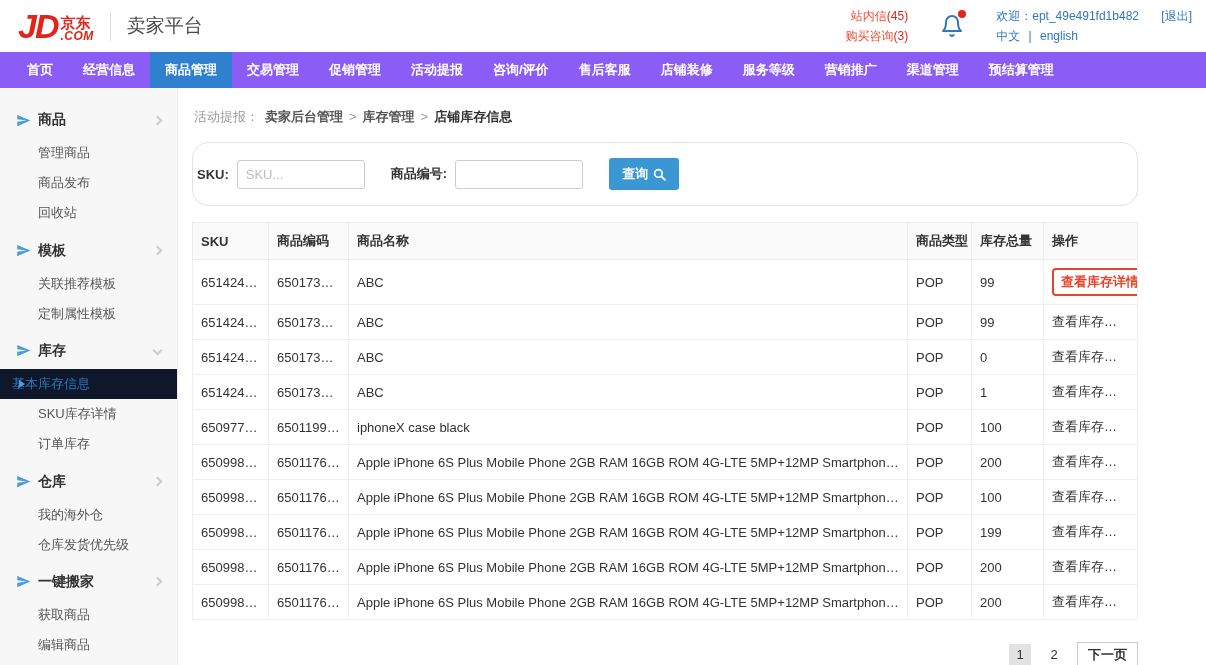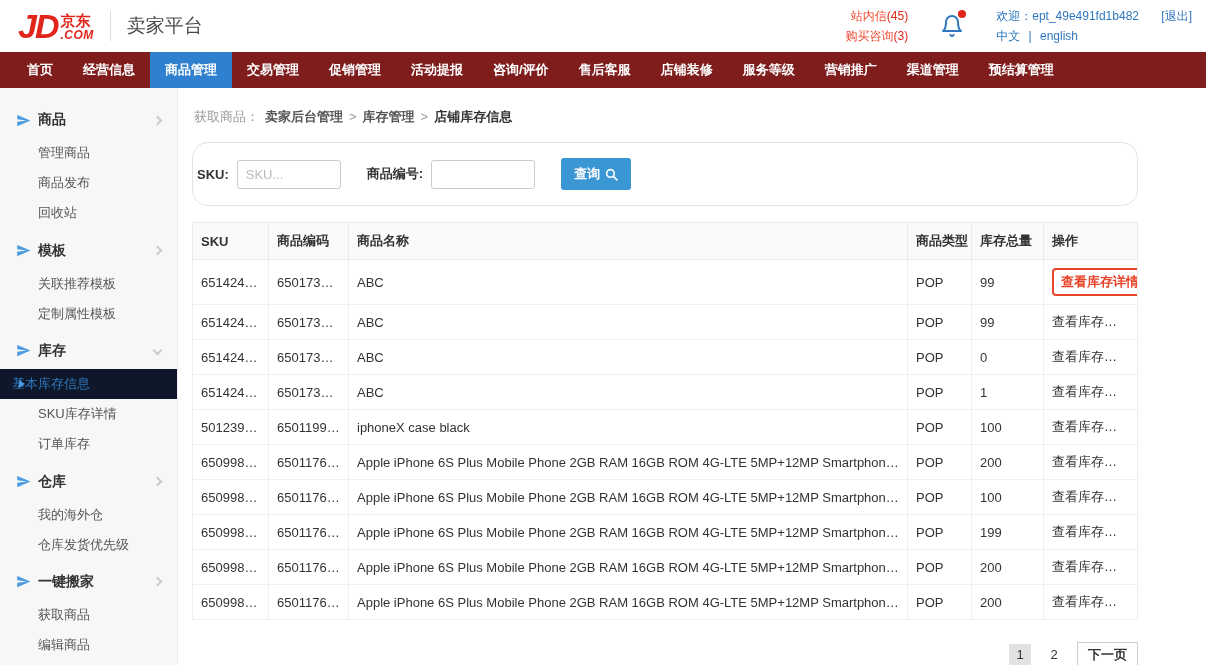--- a/index.html
+++ b/index.html
@@ -7,41 +7,41 @@
   body {
     width:1206px; height:665px; overflow:hidden;
     background:#fff;
     font-family:"Liberation Sans","DejaVu Sans",sans-serif;
     -webkit-font-smoothing:antialiased;
   }
 
   
   .header{height:52px;display:flex;align-items:center;justify-content:space-between;padding:0 14px 0 18px;background:#fff;}
   .header-left{display:flex;align-items:center;}
-  .logo{display:flex;align-items:center;cursor:pointer;}
+  .logo{display:flex;align-items:flex-end;cursor:pointer;}
   .jd-text{font-size:34px;font-weight:900;font-style:italic;color:#e1251b;letter-spacing:-2px;line-height:1;}
   .logo-stack{display:flex;flex-direction:column;line-height:1.05;margin-left:3px;margin-top:2px;}
   .logo-cn{font-size:15px;font-weight:900;color:#e1251b;}
   .logo-com{font-size:12px;font-weight:900;font-style:italic;color:#e1251b;letter-spacing:.5px;}
   .logo-divider{width:1px;height:30px;background:#ddd;margin:0 16px;}
   .platform-title{font-size:19px;color:#4a4a4a;}
 
   .header-right{display:flex;align-items:center;gap:29px;}
   .notice-col{text-align:right;font-size:12px;line-height:1.7;color:#f0492e;}
   .notice-col > div{cursor:pointer;}
   .notice-col .cnt{color:#e1251b;}
   .bell{position:relative;width:30px;height:32px;cursor:pointer;display:flex;align-items:center;justify-content:center;}
   .bell .dot{position:absolute;top:0;right:1px;width:8px;height:8px;border-radius:50%;background:#e1251b;}
   .welcome-col{font-size:12px;color:#2e77bd;line-height:1.7;}
   .welcome-line .logout{cursor:pointer;margin-left:19px;}
   .lang-line span{cursor:pointer;}
   .lang-line .sep{margin:0 5px;cursor:default;}
 
   
-  .topnav{height:36px;background:#7f1d1d;display:flex;align-items:stretch;padding-left:12px;}
+  .topnav{height:36px;background:#8b5cf6;display:flex;align-items:stretch;padding-left:12px;}
   .nav-item{line-height:36px;padding:0 15px;color:#fff;font-size:13px;font-weight:bold;cursor:pointer;white-space:nowrap;}
   .nav-item.active{background:#2f80cf;}
 
   
   .layout{display:flex;height:577px;}
   .sidebar{width:178px;flex-shrink:0;background:#f7f7f7;border-right:1px solid #ececec;padding-top:10px;}
   .group-header{display:flex;align-items:center;padding:9px 16px;font-size:14px;font-weight:bold;color:#333;cursor:pointer;margin-top:4px;}
   .plane-icon{display:flex;margin-right:7px;}
   .chev{width:7px;height:7px;border-right:2px solid #ccc;border-bottom:2px solid #ccc;margin-left:auto;}
   .chev.right{transform:rotate(-45deg);}
@@ -56,21 +56,21 @@
   
   .breadcrumb{font-size:13px;color:#999;margin:6px 0 16px 2px;}
   .bc-item{color:#555;font-weight:bold;margin:0 6px;cursor:pointer;}
   .bc-item.current{color:#333;cursor:default;text-align:center;}
   .bc-sep{color:#999;}
 
   
   .search-panel{border:1px solid #e3e3e3;border-radius:16px;padding:15px 4px;display:flex;align-items:center;margin-bottom:16px;}
   .f-label{font-size:13px;font-weight:bold;color:#333;margin-right:8px;white-space:nowrap;}
   .f-label.second{margin-left:26px;}
-  .f-input{width:104px;height:29px;border:1px solid #ccc;border-radius:3px;padding:0 8px;font-size:13px;color:#333;outline:none;font-family:inherit;background:#fff;}
+  .f-input{width:128px;height:29px;border:1px solid #ccc;border-radius:3px;padding:0 8px;font-size:13px;color:#333;outline:none;font-family:inherit;background:#fff;}
   .f-input::placeholder{color:#bbb;}
   .search-btn{margin-left:26px;height:32px;padding:0 13px;background:#3b97d3;color:#fff;border:none;border-radius:3px;
     font-size:13px;font-weight:bold;display:flex;align-items:center;gap:5px;cursor:pointer;font-family:inherit;justify-content:space-between;}
 
   
   .inv-table{width:100%;border-collapse:collapse;border:1px solid #e3e3e3;font-size:13px;color:#333;table-layout:fixed;}
   .inv-table th{background:#fafafa;text-align:left;font-weight:bold;padding:9px 8px;border:1px solid #ebebeb;white-space:nowrap;}
   .inv-table td{padding:8px 8px;border:1px solid #efefef;background:#fff;white-space:nowrap;overflow:hidden;text-overflow:ellipsis;}
   .action-link{cursor:pointer;color:#333;}
   .action-link.highlighted{color:#e8442a;font-weight:bold;border:2px solid #e8442a;border-radius:4px;padding:3px 7px;display:inline-block;background:#fff;}
@@ -194,21 +194,21 @@
           </svg>
         </span>
         <span class="group-label">一键搬家</span>
         <span class="chev right"></span>
       </div>
       <div class="sub-item">获取商品</div>
       <div class="sub-item">编辑商品</div>
     </div>
 
   <div class="main">
-    <div class="breadcrumb"><span>获取商品：</span><span class="bc-item">卖家后台管理</span><span class="bc-sep">&gt;</span><span class="bc-item">库存管理</span><span class="bc-sep">&gt;</span><span class="bc-item current">店铺库存信息</span></div>
+    <div class="breadcrumb"><span>活动提报：</span><span class="bc-item">卖家后台管理</span><span class="bc-sep">&gt;</span><span class="bc-item">库存管理</span><span class="bc-sep">&gt;</span><span class="bc-item current">店铺库存信息</span></div>
 
     <div class="search-panel">
       <label class="f-label">SKU:</label>
       <input class="f-input" placeholder="SKU..." style="">
       <label class="f-label second">商品编号:</label>
       <input class="f-input" style="">
       <button class="search-btn">
         <span>查询</span>
         <svg width="13" height="13" viewBox="0 0 24 24" fill="none" stroke="#ffffff" stroke-width="3" stroke-linecap="round">
           <circle cx="10" cy="10" r="7"></circle>
@@ -263,21 +263,21 @@
           </tr>
           <tr>
             <td>651424542</td>
             <td>650173522</td>
             <td>ABC</td>
             <td>POP</td>
             <td>1</td>
             <td><span class="action-link">查看库存详情</span></td>
           </tr>
           <tr>
-            <td>501239493</td>
+            <td>650977565</td>
             <td>650119961</td>
             <td>iphoneX case black</td>
             <td>POP</td>
             <td>100</td>
             <td><span class="action-link">查看库存详情</span></td>
           </tr>
           <tr>
             <td>650998259</td>
             <td>650117640</td>
             <td>Apple iPhone 6S Plus Mobile Phone 2GB RAM 16GB ROM 4G-LTE 5MP+12MP Smartphone 5.5inch Touch ID</td>

